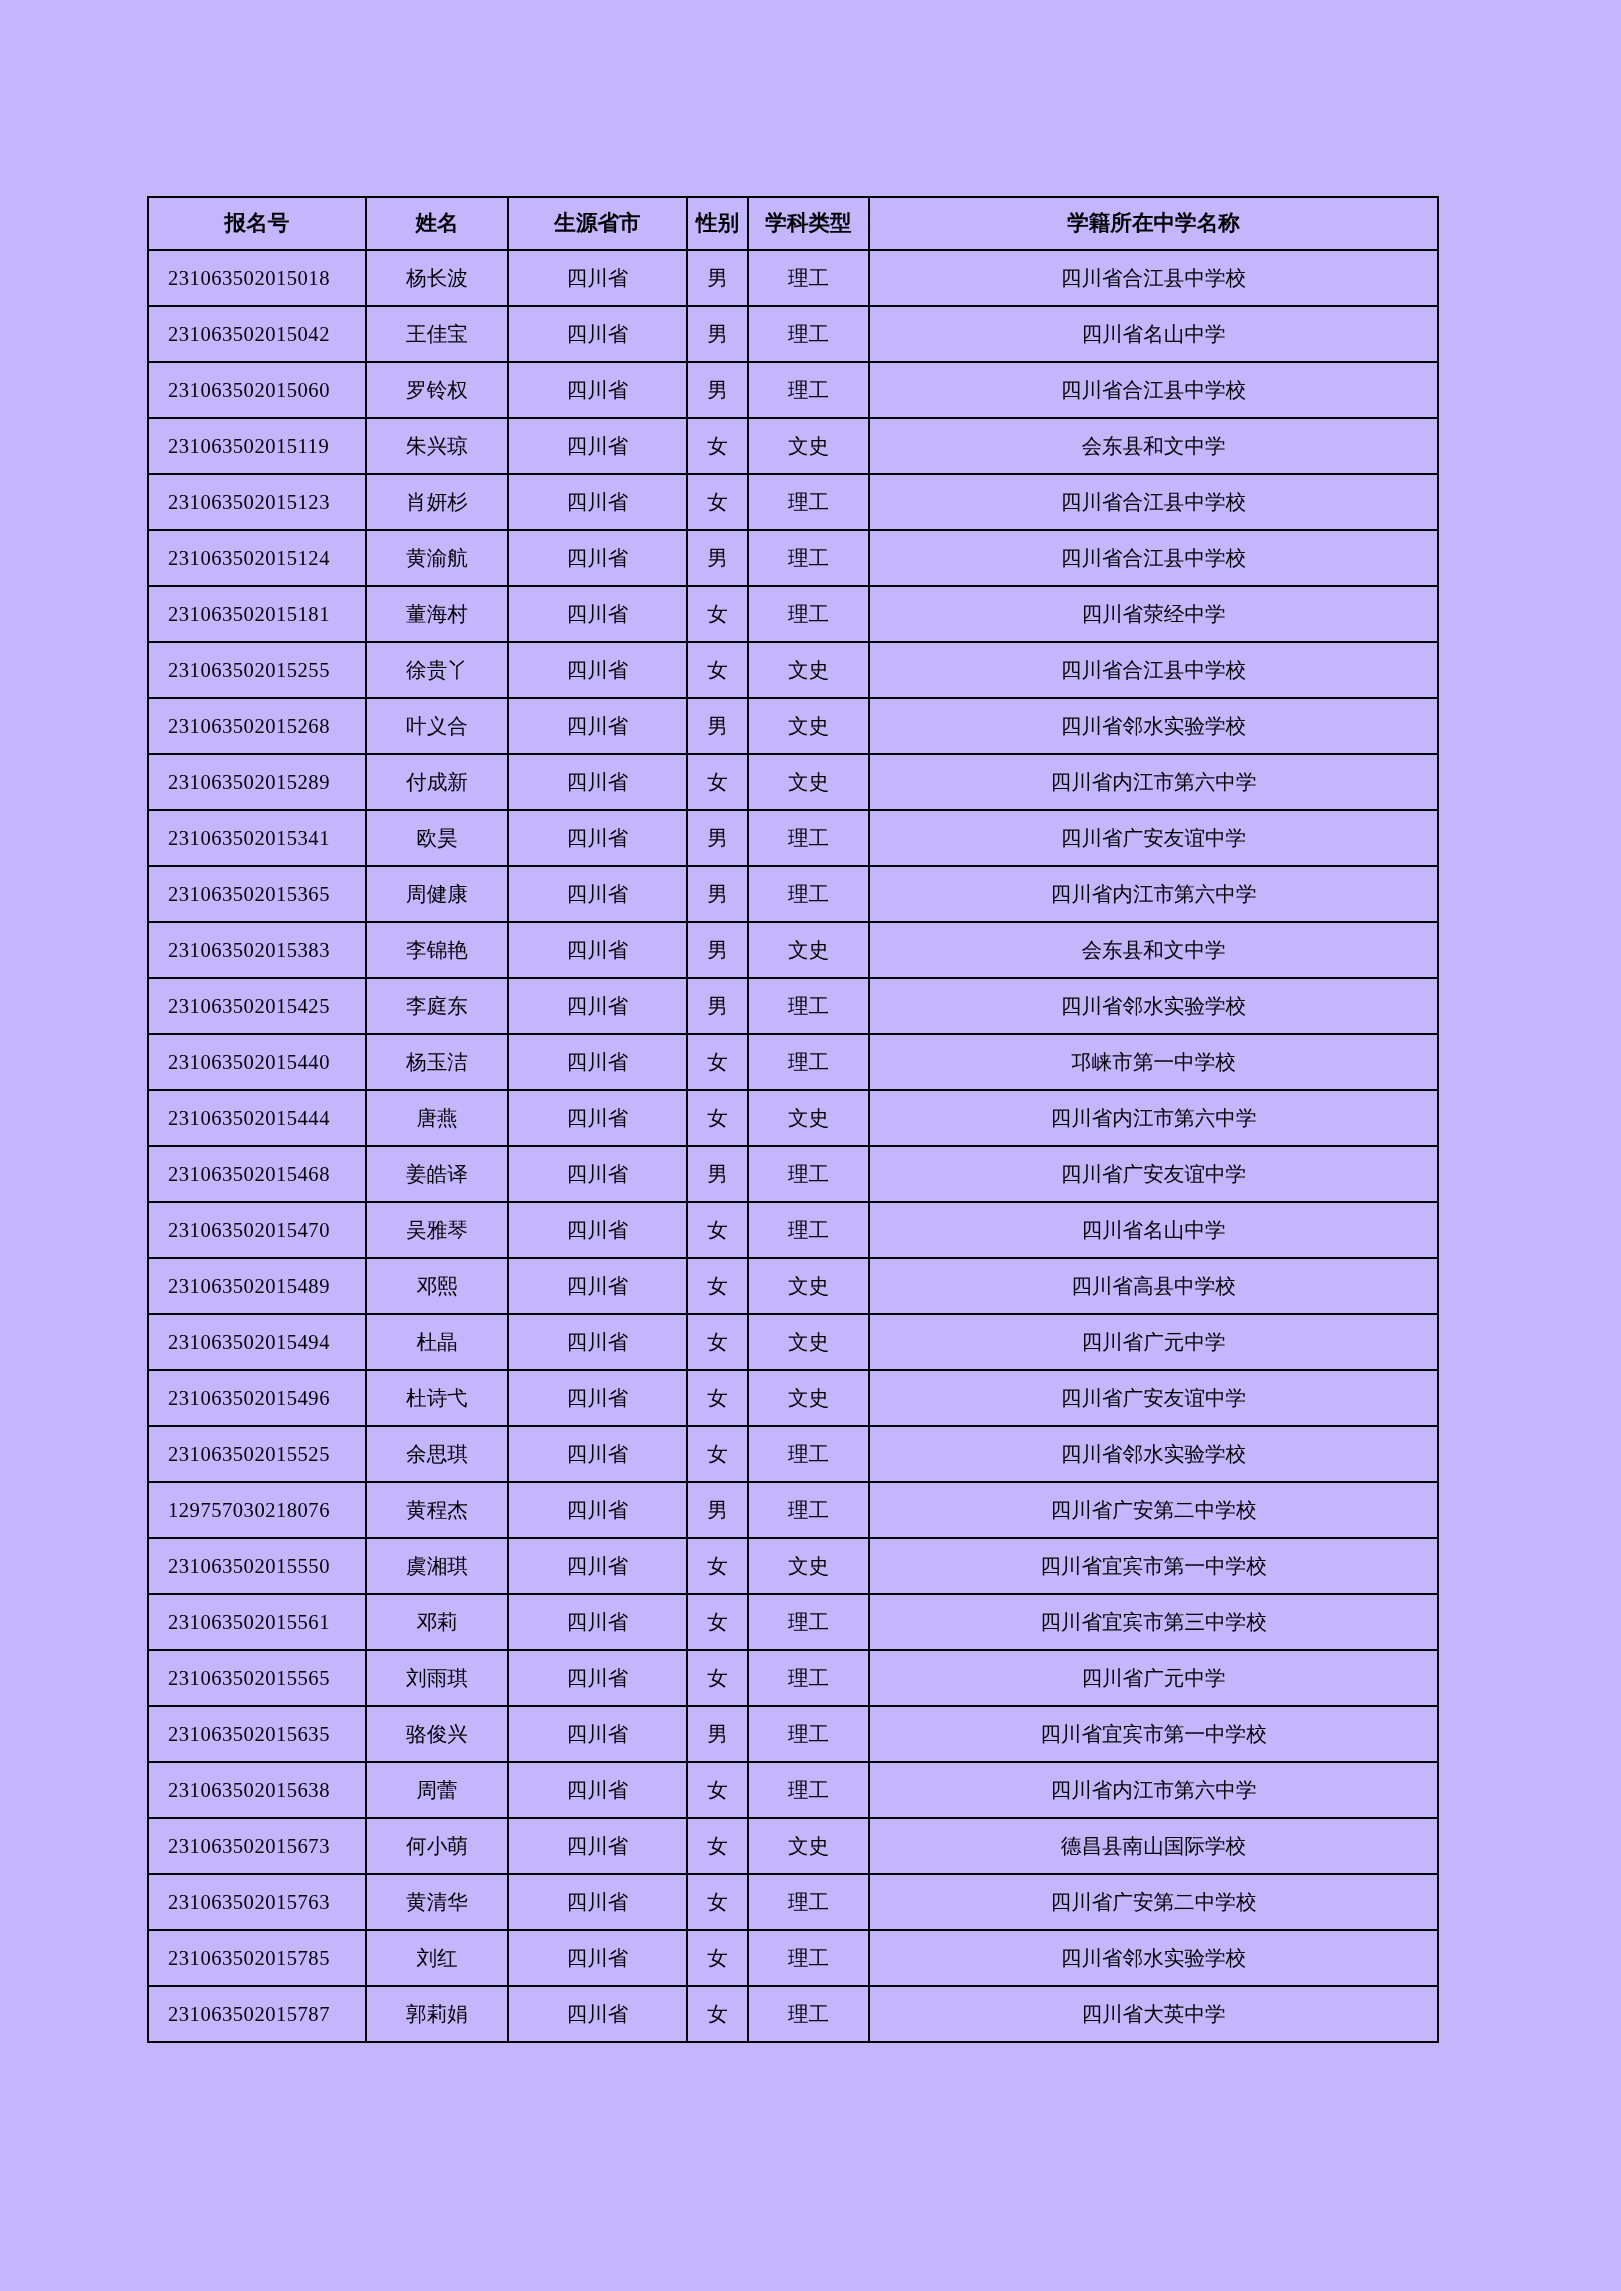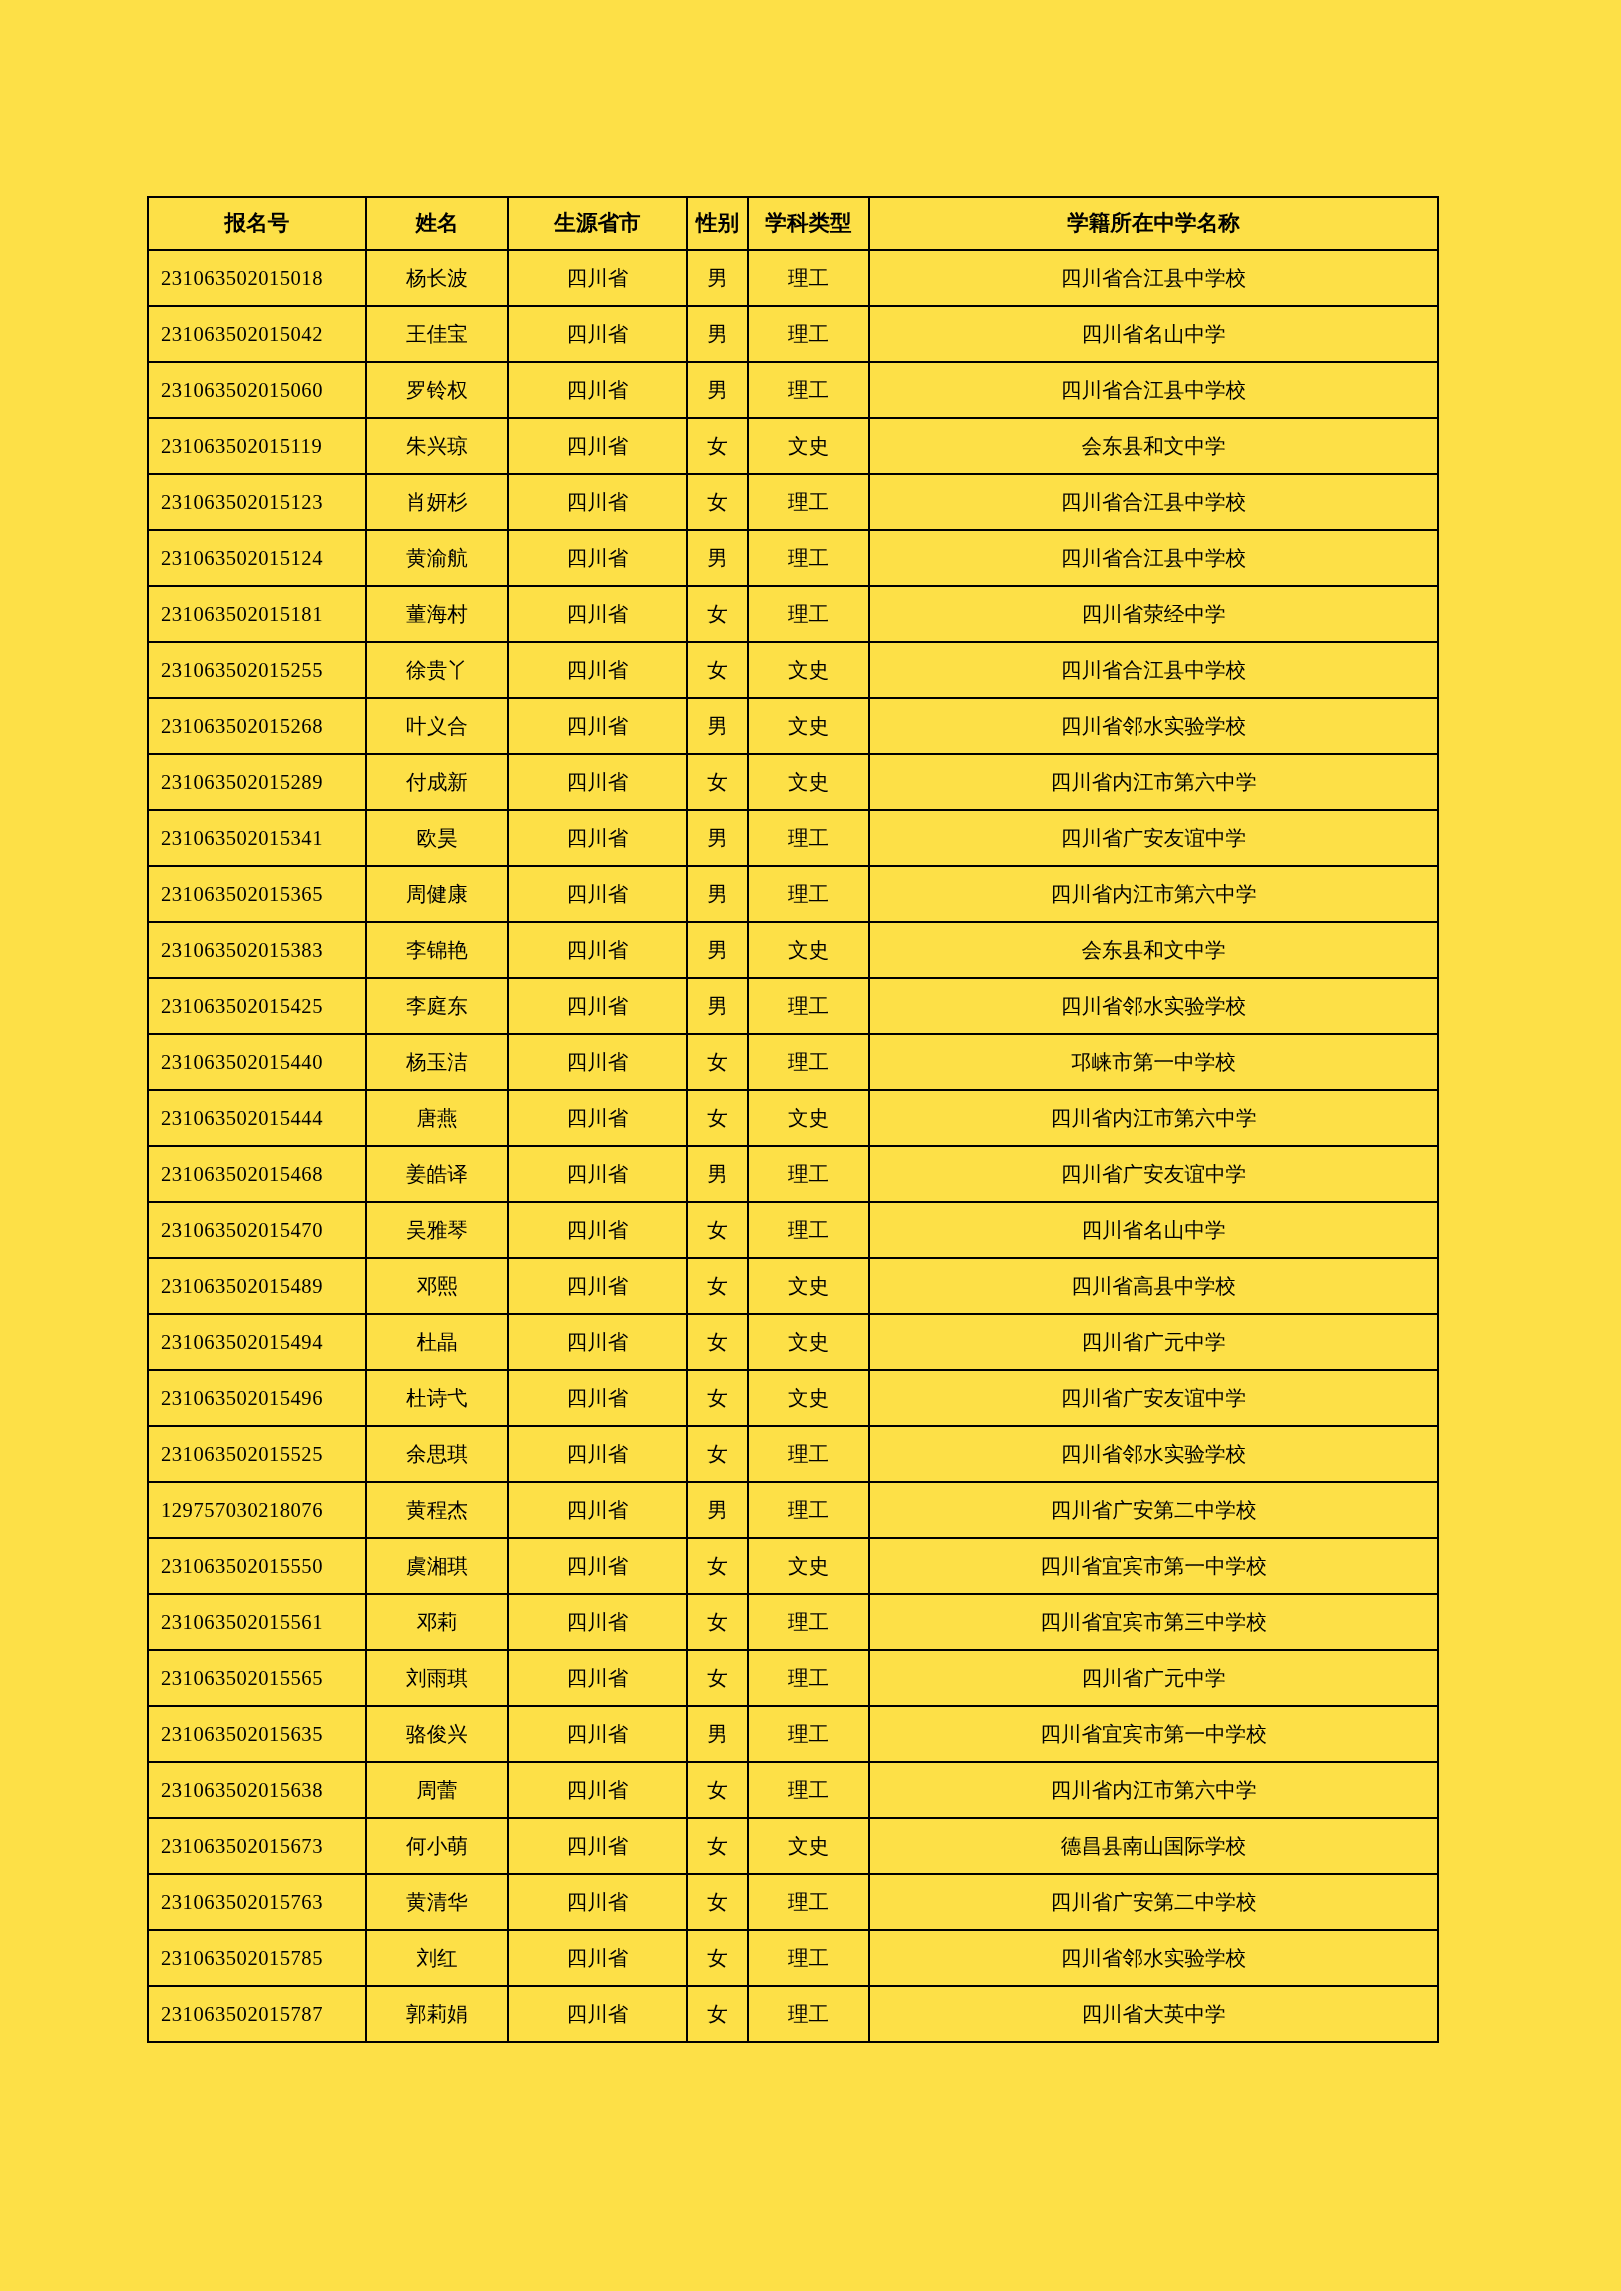--- a/index.html
+++ b/index.html
@@ -10,21 +10,21 @@
   body {
     width: 1621px;
     height: 2292px;
     font-family: "Liberation Serif", serif;
     color: #000000;
   }
   .sheet {
     position: relative;
     width: 1621px;
     height: 2292px;
-    background: #fde047;
+    background: #c4b5fd;
     overflow: hidden;
   }
   table.roster {
     position: absolute;
     left: 147px;
     top: 196px;
     width: 1290px;
     border-collapse: collapse;
     table-layout: fixed;
   }
@@ -43,21 +43,21 @@
     height: 51px;
     font-weight: bold;
     font-size: 21.6px;
   }
   table.roster td {
     height: 54px;
     font-weight: normal;
   }
   table.roster td.cell-regno {
     text-align: left;
-    padding-left: 12px;
+    padding-left: 19px;
     font-size: 20.6px;
     letter-spacing: 0.5px;
   }
 </style>
 </head>
 <body>
 
 <div class="sheet">
   <table class="roster">
     <colgroup>

